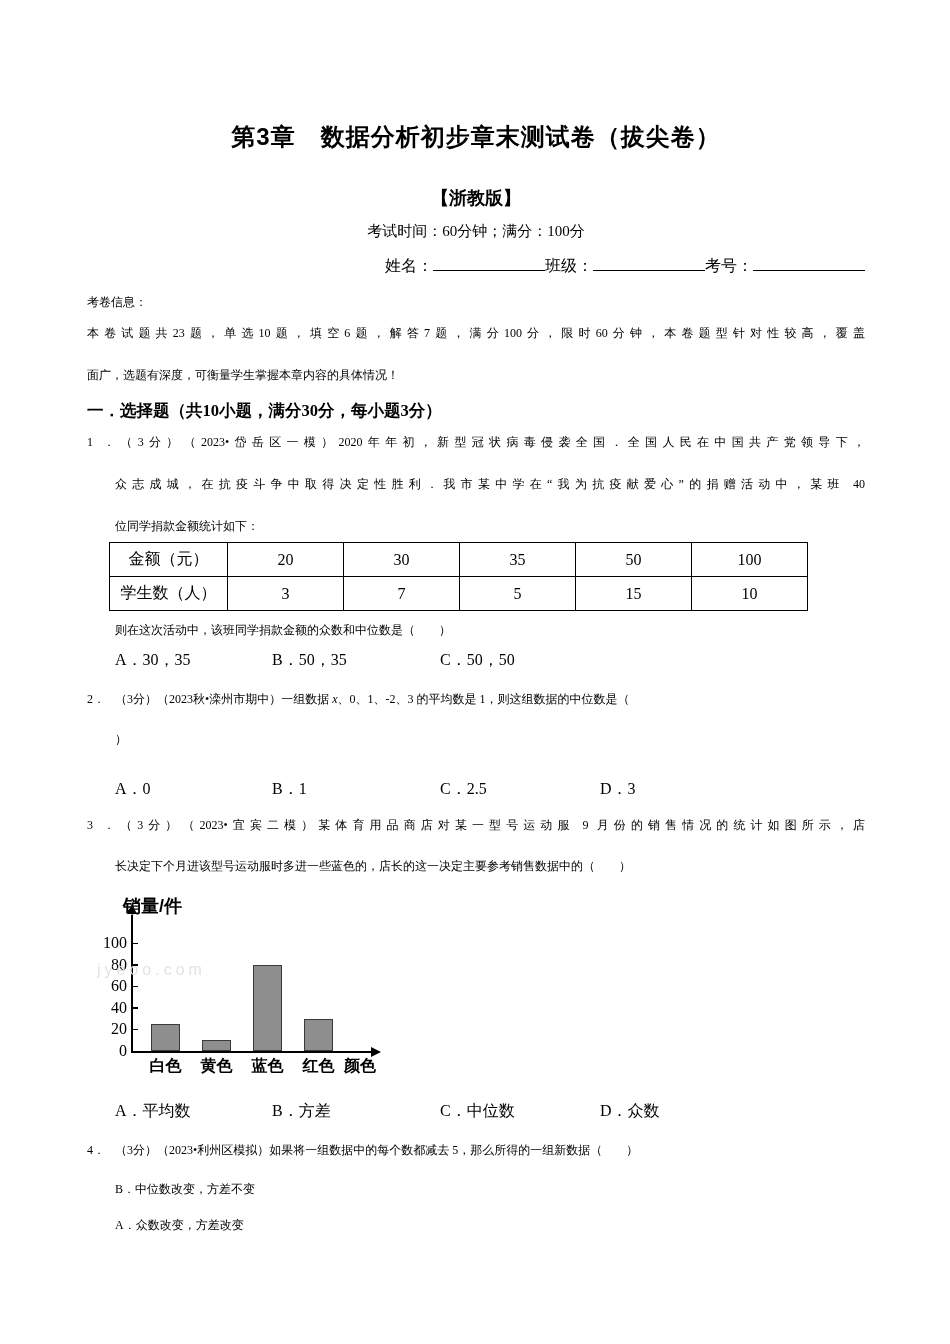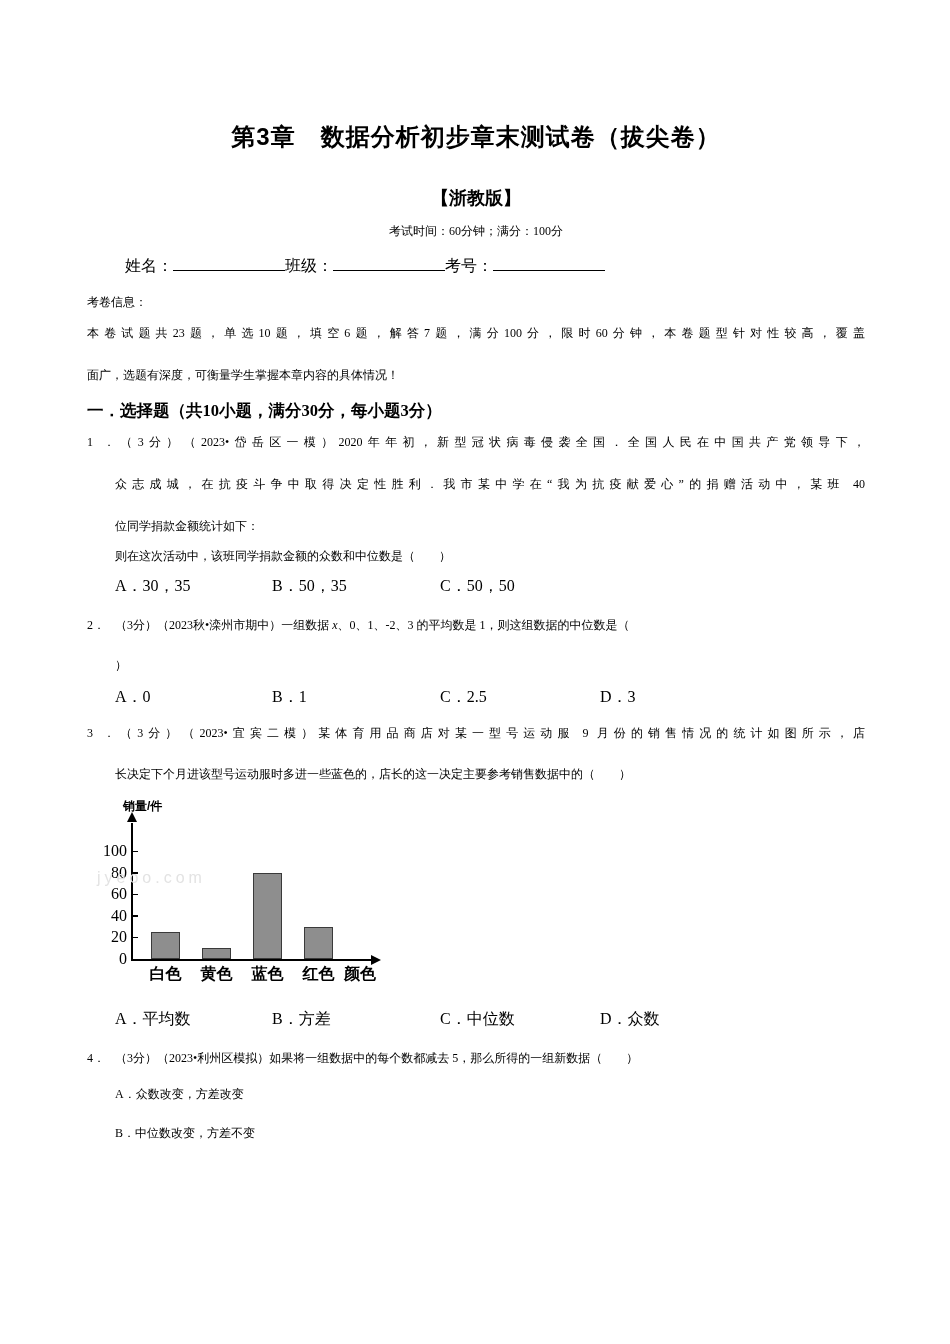--- a/index.html
+++ b/index.html
@@ -3,42 +3,42 @@
 <meta charset="utf-8">
 <style>
   html,body{margin:0;padding:0;background:#ffffff;}
   .page{width:950px;height:1344px;background:#ffffff;color:#000;position:relative;overflow:hidden;
         font-family:"Liberation Serif", serif;}
   .content{padding:0 85px 0 87px;overflow:hidden;height:100%;box-sizing:border-box;}
 
   .title{margin-top:120px;font-size:24px;line-height:34px;font-weight:bold;text-align:center;
          font-family:"Liberation Sans", sans-serif;letter-spacing:1px;}
   .edition{margin-top:32px;font-size:18px;line-height:24px;font-weight:bold;text-align:center;}
-  .examinfo{margin-top:10px;font-size:12px;line-height:23px;text-align:center;}
-  .nameline{margin-top:10px;font-size:16px;line-height:26px;text-align:left;padding-left:38px;}
+  .examinfo{margin-top:10px;font-size:15px;line-height:23px;text-align:center;}
+  .nameline{margin-top:10px;font-size:16px;line-height:26px;text-align:right;padding-left:38px;}
   .blank{display:inline-block;width:112px;height:17px;border-bottom:1.2px solid #000;vertical-align:baseline;}
 
   .ln{font-size:12px;line-height:22px;white-space:nowrap;}
   .j{white-space:normal;text-align:justify;text-align-last:justify;}
   .indent{margin-left:28px;}
   .qnum{display:inline-block;min-width:28px;}
   .sec{font-weight:bold;font-family:Liberation Serif, serif;font-size:16.5px;line-height:23px;}
 
   table.dtable{border-collapse:collapse;margin:5px 0 0 22px;table-layout:fixed;}
   table.dtable td{border:1.5px solid #000;width:115px;height:33px;text-align:center;
                   font-size:16px;padding:0;}
   table.dtable td.c0{width:117px;}
 
   .opts{display:grid;grid-template-columns:157px 168px 160px auto;margin-left:28px;
         font-size:16px;line-height:22px;}
 
   
   .chart{position:relative;margin:4px 0 0 8px;width:330px;height:196px;}
-  .chart-ylabel{position:absolute;left:28px;top:7px;font-family:Liberation Sans, sans-serif;
-                font-weight:bold;font-size:12px;line-height:20px;}
+  .chart-ylabel{position:absolute;left:28px;top:15px;font-family:Liberation Sans, sans-serif;
+                font-weight:bold;font-size:18px;line-height:20px;}
   .plot{position:absolute;left:0;top:22px;width:330px;height:174px;}
   .plot div{position:absolute;}
   .axis{background:#000;}
   .arrow-up{width:0;height:0;border-left:5px solid transparent;border-right:5px solid transparent;
             border-bottom:10px solid #000;}
   .arrow-right{width:0;height:0;border-top:5px solid transparent;border-bottom:5px solid transparent;
                border-left:10px solid #000;}
   .tick{width:6px;height:1.5px;background:#000;}
   .tick-label{width:32px;text-align:right;font-size:16px;line-height:20px;}
   .bar{background:#8e8e8e;border:1.5px solid #3a3a3a;box-sizing:border-box;z-index:1;}
@@ -67,31 +67,51 @@
     <div class="ln" style="margin-top:12px;">考卷信息：</div>
     <div class="ln j" style="margin-top:9px;">本卷试题共23题，单选10题，填空6题，解答7题，满分100分，限时60分钟，本卷题型针对性较高，覆盖</div>
     <div class="ln" style="margin-top:20px;">面广，选题有深度，可衡量学生掌握本章内容的具体情况！</div>
 
     <div class="sec" style="margin-top:13px;">一．选择题（共10小题，满分30分，每小题3分）</div>
 
     <div class="ln j" style="margin-top:9px;"><span class="qnum">1．</span><span>（3分）（2023•岱岳区一模）2020年年初，新型冠状病毒侵袭全国．全国人民在中国共产党领导下，</span></div>
     <div class="ln j indent" style="margin-top:20px;">众志成城，在抗疫斗争中取得决定性胜利．我市某中学在“我为抗疫献爱心”的捐赠活动中，某班 40</div>
     <div class="ln indent" style="margin-top:20px;">位同学捐款金额统计如下：</div>
 
+    <table class="dtable">
+      <tbody>
+          <tr>
+        <td class="c0">金额（元）</td>
+        <td>20</td>
+        <td>30</td>
+        <td>35</td>
+        <td>50</td>
+        <td>100</td>
+      </tr>
+      <tr>
+        <td class="c0">学生数（人）</td>
+        <td>3</td>
+        <td>7</td>
+        <td>5</td>
+        <td>15</td>
+        <td>10</td>
+      </tr>
+    </tbody>
+      </table>
 
     <div class="ln indent" style="margin-top:8px;">则在这次活动中，该班同学捐款金额的众数和中位数是（　　）</div>
     <div class="opts" style="margin-top:8px;">
       <span>A．30，35</span>
       <span>B．50，35</span>
       <span>C．50，50</span>
     </div>
 
     <div class="ln" style="margin-top:17px;"><span class="qnum">2．</span><span>（3分）（2023秋•滦州市期中）一组数据 </span><i class="var">x</i><span>、0、1、-2、3 的平均数是 1，则这组数据的中位数是（</span></div>
     <div class="ln indent" style="margin-top:18px;">）</div>
-    <div class="opts" style="margin-top:10px;">
+    <div class="opts" style="margin-top:28px;">
       <span>A．0</span>
       <span>B．1</span>
       <span>C．2.5</span>
       <span>D．3</span>
     </div>
 
     <div class="ln j" style="margin-top:14px;"><span class="qnum">3．</span><span>（3分）（2023•宜宾二模）某体育用品商店对某一型号运动服 9 月份的销售情况的统计如图所示，店</span></div>
     <div class="ln indent" style="margin-top:19px;">长决定下个月进该型号运动服时多进一些蓝色的，店长的这一决定主要参考销售数据中的（　　）</div>
 
     <div class="chart">
@@ -126,17 +146,17 @@
     </div>
 
     <div class="opts" style="margin-top:23px;">
       <span>A．平均数</span>
       <span>B．方差</span>
       <span>C．中位数</span>
       <span>D．众数</span>
     </div>
 
     <div class="ln" style="margin-top:17px;"><span class="qnum">4．</span><span>（3分）（2023•利州区模拟）如果将一组数据中的每个数都减去 5，那么所得的一组新数据（　　）</span></div>
+    <div class="ln indent" style="margin-top:17px;">B．中位数改变，方差不变</div>
     <div class="ln indent" style="margin-top:14px;">A．众数改变，方差改变</div>
-    <div class="ln indent" style="margin-top:17px;">B．中位数改变，方差不变</div>
 
   </div>
 </div>
 
 </body></html>

